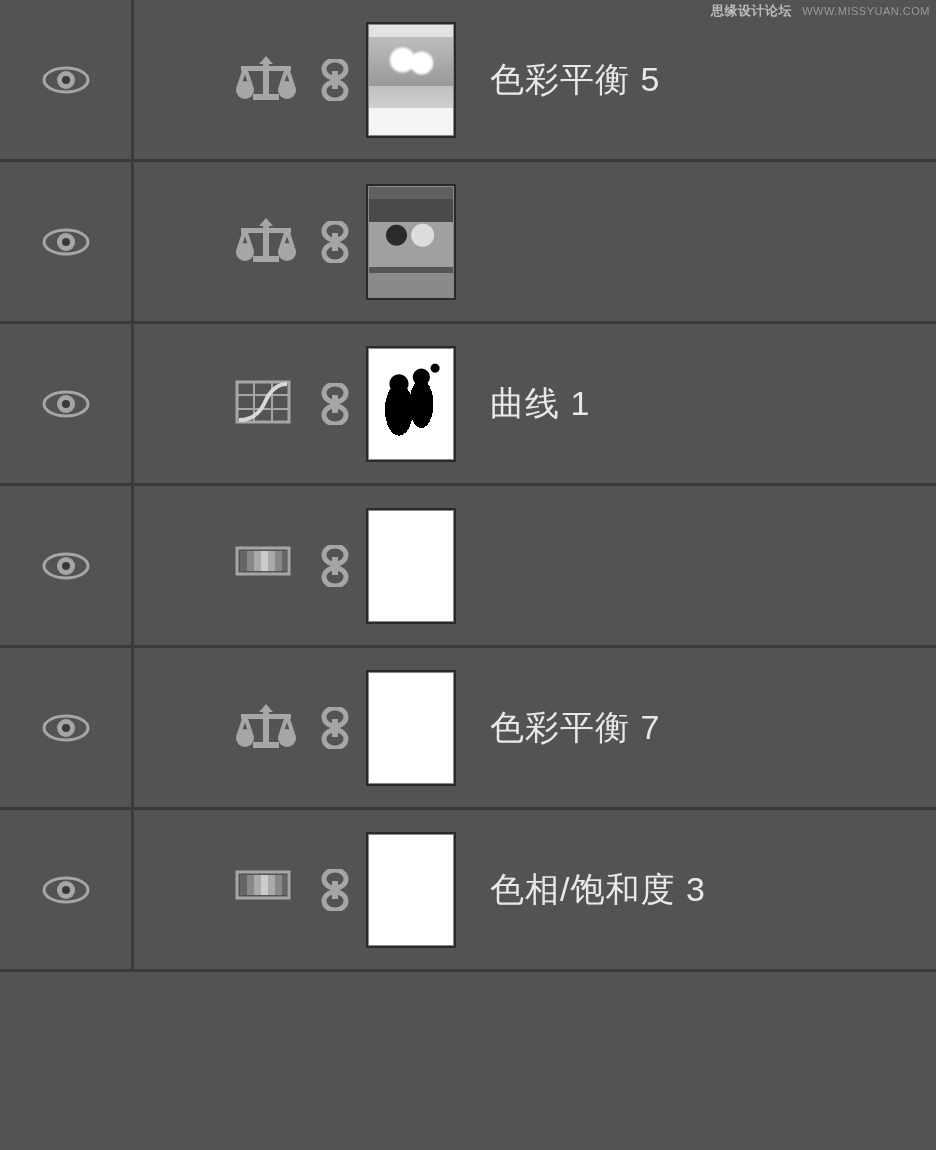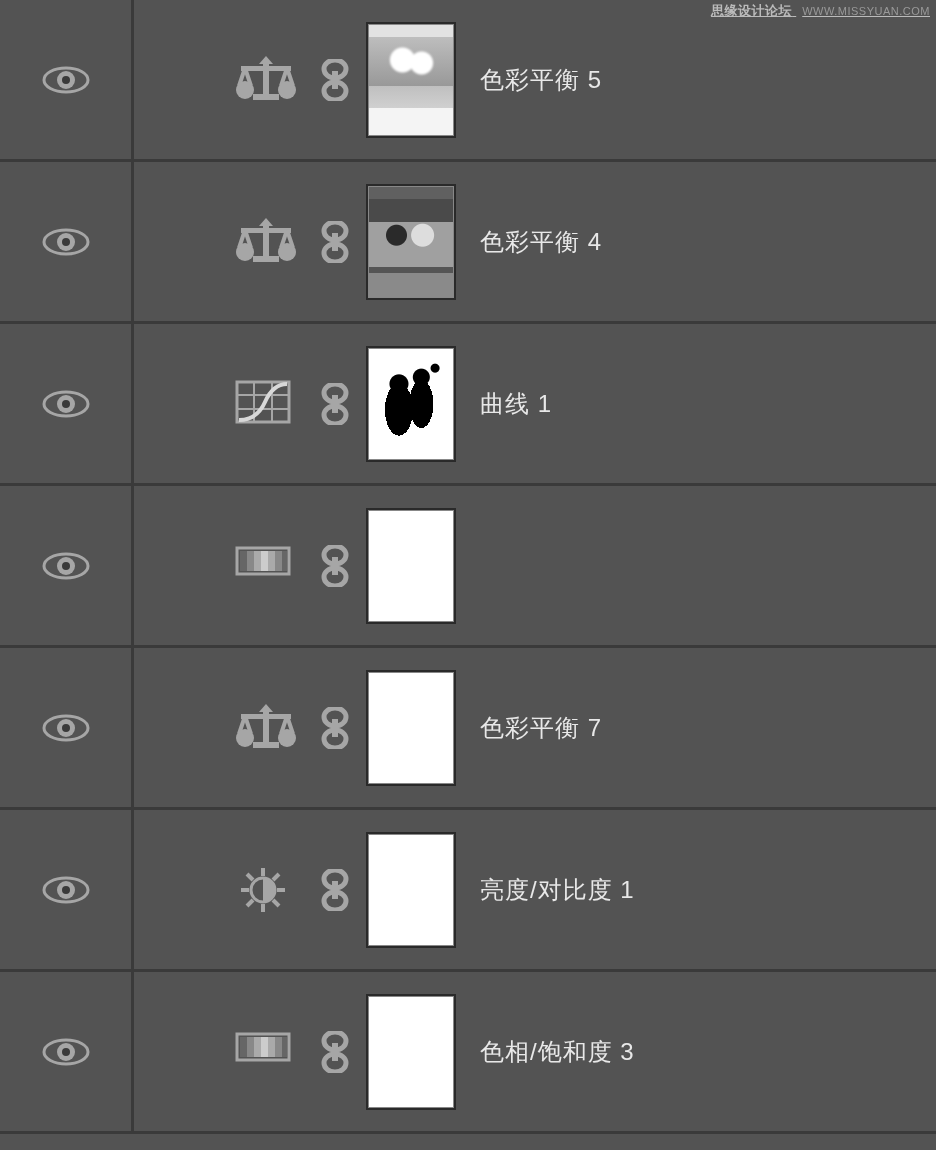--- a/index.html
+++ b/index.html
@@ -13,21 +13,20 @@
   }
   .watermark {
     position: absolute;
     top: 2px;
     right: 6px;
     color: #bbb;
     font-size: 13px;
     font-family: Arial, sans-serif;
     letter-spacing: 0.5px;
     z-index: 10;
-    text-decoration: underline;
   }
   .watermark .cn { font-weight: bold; }
   .watermark .en { font-size: 11px; color: #999; margin-left: 6px; }
   .panel {
     width: 100%;
   }
   .layer-row {
     display: flex;
     align-items: center;
     height: 162px;
@@ -70,22 +69,22 @@
     height: 116px;
     border: 2px solid #2a2a2a;
     box-shadow: inset 0 0 0 1px #888;
     background: #fff;
     flex-shrink: 0;
     position: relative;
     overflow: hidden;
   }
   .layer-name {
     color: #e8e8e8;
-    font-size: 24px;
-    margin-left: 24px;
+    font-size: 34px;
+    margin-left: 34px;
     letter-spacing: 1px;
   }
 
   
   .mask-photo1 {
     background: linear-gradient(to bottom,
       #e2e2e2 0%, #e2e2e2 12%,
       #bdbdbd 12%, #999 55%,
       #bfbfbf 55%, #d0d0d0 75%,
       #f4f4f4 75%, #f4f4f4 100%);
@@ -170,21 +169,20 @@
         <svg width="62" height="48" viewBox="0 0 62 48">
             <use href="#balance-icon-g"></use>
           </svg>
       </div>
       <div class="link-icon">
         <svg width="28" height="42" viewBox="0 0 28 42">
             <use href="#link-icon-g"></use>
           </svg>
       </div>
       <div class="mask-thumb mask-photo2"></div>
-      <div class="layer-name">色彩平衡 4</div>
     </div>
   </div>
     <div class="layer-row">
     <div class="vis-col">
       <svg width="48" height="28" viewBox="0 0 48 28">
           <use href="#eye-icon-g"></use>
         </svg>
     </div>
     <div class="content-col">
       <div class="adj-icon">
@@ -233,41 +231,20 @@
             <use href="#balance-icon-g"></use>
           </svg>
       </div>
       <div class="link-icon">
         <svg width="28" height="42" viewBox="0 0 28 42">
             <use href="#link-icon-g"></use>
           </svg>
       </div>
       <div class="mask-thumb "></div>
       <div class="layer-name">色彩平衡 7</div>
-    </div>
-  </div>
-    <div class="layer-row">
-    <div class="vis-col">
-      <svg width="48" height="28" viewBox="0 0 48 28">
-          <use href="#eye-icon-g"></use>
-        </svg>
-    </div>
-    <div class="content-col">
-      <div class="adj-icon">
-        <svg width="62" height="48" viewBox="0 0 62 48">
-            <use href="#brightcont-icon-g"></use>
-          </svg>
-      </div>
-      <div class="link-icon">
-        <svg width="28" height="42" viewBox="0 0 28 42">
-            <use href="#link-icon-g"></use>
-          </svg>
-      </div>
-      <div class="mask-thumb "></div>
-      <div class="layer-name">亮度/对比度 1</div>
     </div>
   </div>
     <div class="layer-row">
     <div class="vis-col">
       <svg width="48" height="28" viewBox="0 0 48 28">
           <use href="#eye-icon-g"></use>
         </svg>
     </div>
     <div class="content-col">
       <div class="adj-icon">

